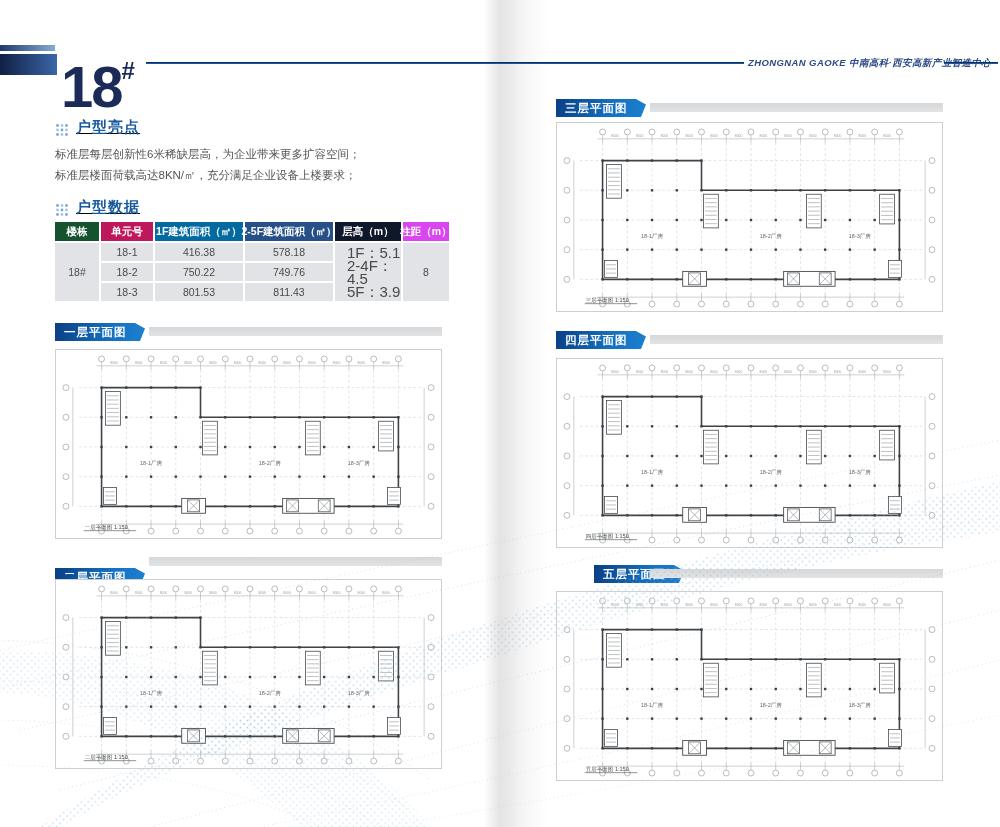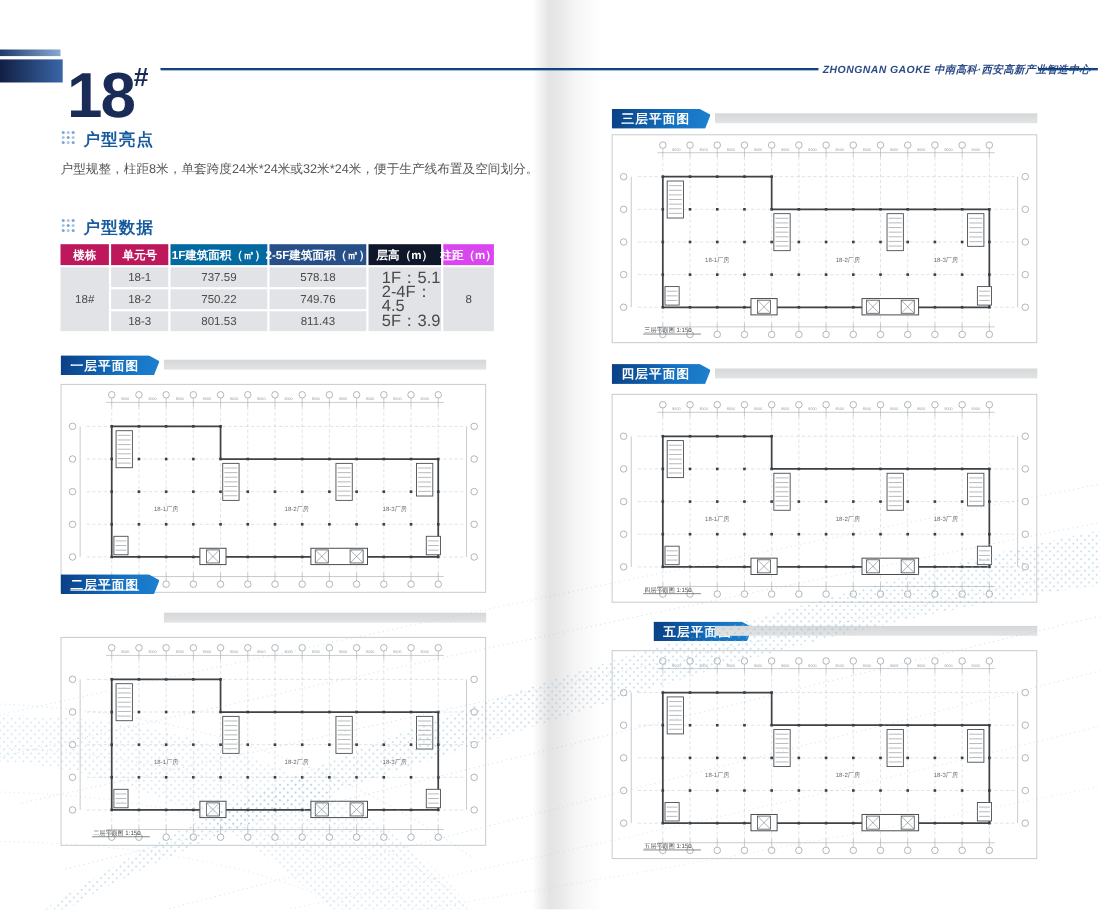--- a/index.html
+++ b/index.html
@@ -17,32 +17,32 @@
   .big-num sup { font-size:24px; font-weight:700; vertical-align:28px; letter-spacing:0; }
   .hrule-1 { position:absolute; left:146px; top:62px; width:598px; height:2px;
              background:#16599f; border-top:1px solid #0d2d5e; }
   .hrule-2 { position:absolute; left:944px; top:62px; width:54px; height:2px;
              background:#16599f; border-top:1px solid #0d2d5e; }
   .brand { position:absolute; left:748px; top:57px; width:196px; text-align:center;
            font-size:9.5px; font-style:italic; font-weight:bold; color:#2c4a86;
            letter-spacing:.4px; white-space:nowrap; }
 
   
-  .sec-title { position:absolute; display:flex; align-items:flex-start; gap:7px; }
+  .sec-title { position:absolute; display:flex; align-items:flex-end; gap:7px;text-decoration:underline; }
   .sec-title .txt { font-size:15px; font-weight:bold; color:#175a9e; letter-spacing:1px; }
   .hl-body { position:absolute; left:55px; top:144px; font-size:11.5px; color:#565656;
              line-height:21px; white-space:nowrap; }
 
   
   .tbl { position:absolute; left:55px; top:222px; width:388px;
          display:grid; grid-template-columns:44px 52px 88px 88px 66px 46px;
          grid-auto-rows:auto; gap:2px; background:#ffffff; font-size:10.5px; }
   .tbl .th { color:#fff; font-weight:bold; height:19px; display:flex;
              align-items:center; justify-content:center; white-space:nowrap; }
-  .th.h1{background:#be185d}.th.h2{background:#be185d}.th.h3{background:#0369a1}
+  .th.h1{background:#14532d}.th.h2{background:#be185d}.th.h3{background:#0369a1}
   .th.h4{background:#275089}.th.h5{background:#0f172a}.th.h6{background:#d946ef}
   .tbl .td { background:#e2e3e6; color:#4a4a4a; height:18px; display:flex;
              align-items:center; justify-content:center; }
   .td.span3 { grid-row:span 3; height:auto; }
   .td.hgt { flex-direction:column; align-items:flex-start; justify-content:center;
             padding-left:12px; font-size:15px; line-height:13px; }
 
   
   .flag { position:absolute; height:18px; width:90px; display:flex; align-items:center;
           padding-left:9px; color:#fff; font-size:11.5px; font-weight:bold; letter-spacing:1px;
@@ -89,21 +89,22 @@
           <circle cx="7" cy="7" r="1.4"></circle>
           <circle cx="11.5" cy="7" r="1.4" fill="#aac6e4"></circle>
       <circle cx="2.5" cy="11.5" r="1.4"></circle>
           <circle cx="7" cy="11.5" r="1.4" fill="#aac6e4"></circle>
           <circle cx="11.5" cy="11.5" r="1.4"></circle>
         </g>
     </svg>
     <span class="txt">户型亮点</span>
   </div>
   <div class="hl-body">
-    <div>户型规整，柱距8米，单套跨度24米*24米或32米*24米，便于生产线布置及空间划分。</div>
+    <div>标准层每层创新性6米稀缺层高，为企业带来更多扩容空间；</div>
+    <div>标准层楼面荷载高达8KN/㎡，充分满足企业设备上楼要求；</div>
   </div>
 
   <div class="sec-title" style="left:55px; top:198px; position:absolute;">
     <svg width="14" height="14" viewBox="0 0 14 14">
       <g fill="#7aa7d9">
           <circle cx="2.5" cy="2.5" r="1.4"></circle>
           <circle cx="7" cy="2.5" r="1.4" fill="#aac6e4"></circle>
           <circle cx="11.5" cy="2.5" r="1.4"></circle>
       <circle cx="2.5" cy="7" r="1.4" fill="#aac6e4"></circle>
           <circle cx="7" cy="7" r="1.4"></circle>
@@ -119,21 +120,21 @@
   <div class="tbl">
     <div class="th h1">楼栋</div>
     <div class="th h2">单元号</div>
     <div class="th h3">1F建筑面积（㎡）</div>
     <div class="th h4">2-5F建筑面积（㎡）</div>
     <div class="th h5">层高（m）</div>
     <div class="th h6">柱距（m）</div>
 
     <div class="td span3">18#</div>
     <div class="td">18-1</div>
-    <div class="td">737.59</div>
+    <div class="td">416.38</div>
     <div class="td">578.18</div>
     <div class="td span3 hgt">
       <span>1F：5.1</span>
       <span>2-4F：4.5</span>
       <span>5F：3.9</span>
     </div>
     <div class="td span3">8</div>
     <div class="td">18-2</div>
     <div class="td">750.22</div>
     <div class="td">749.76</div>
@@ -353,21 +354,21 @@
     <line x1="276" y1="151.5" x2="264" y2="163.5" stroke="#6a6f73" stroke-width="0.5"></line>
           <text x="95" y="116" font-size="5.6" fill="#66696c" text-anchor="middle">18-1厂房</text>
           <text x="215" y="116" font-size="5.6" fill="#66696c" text-anchor="middle">18-2厂房</text>
           <text x="305" y="116" font-size="5.6" fill="#66696c" text-anchor="middle">18-3厂房</text>
           <text x="28" y="181" font-size="5.6" fill="#44474a">一层平面图 1:150</text>
           <line x1="27" y1="182.6" x2="80" y2="182.6" stroke="#44474a" stroke-width="0.6"></line>
         </svg>
       </div>
   </div>
 
-  <div class="flag" style="left:55px; top:522px;text-decoration:underline;">二层平面图</div>
+  <div class="flag" style="left:55px; top:568px;text-decoration:underline;">二层平面图</div>
   <div class="flagbar" style="left:149px; top:557px; width:293px;"></div>
   <div class="planbox" style="left:55px; top:579px;">
     <div class="plan-canvas">
         <svg width="385" height="188" viewBox="0 0 387 190" xmlns="http://www.w3.org/2000/svg">
           <line x1="40" y1="16" x2="350" y2="16" stroke="#9aa0a4" stroke-width="0.5"></line>
           <line x1="40" y1="176" x2="350" y2="176" stroke="#9aa0a4" stroke-width="0.5"></line>
           <circle cx="45" cy="9" r="3" fill="none" stroke="#8a9096" stroke-width="0.6"></circle>
           <circle cx="45" cy="183" r="3" fill="none" stroke="#8a9096" stroke-width="0.6"></circle>
           <line x1="45" y1="12" x2="45" y2="20" stroke="#9aa0a4" stroke-width="0.5"></line>
           <line x1="45" y1="172" x2="45" y2="180" stroke="#9aa0a4" stroke-width="0.5"></line>

